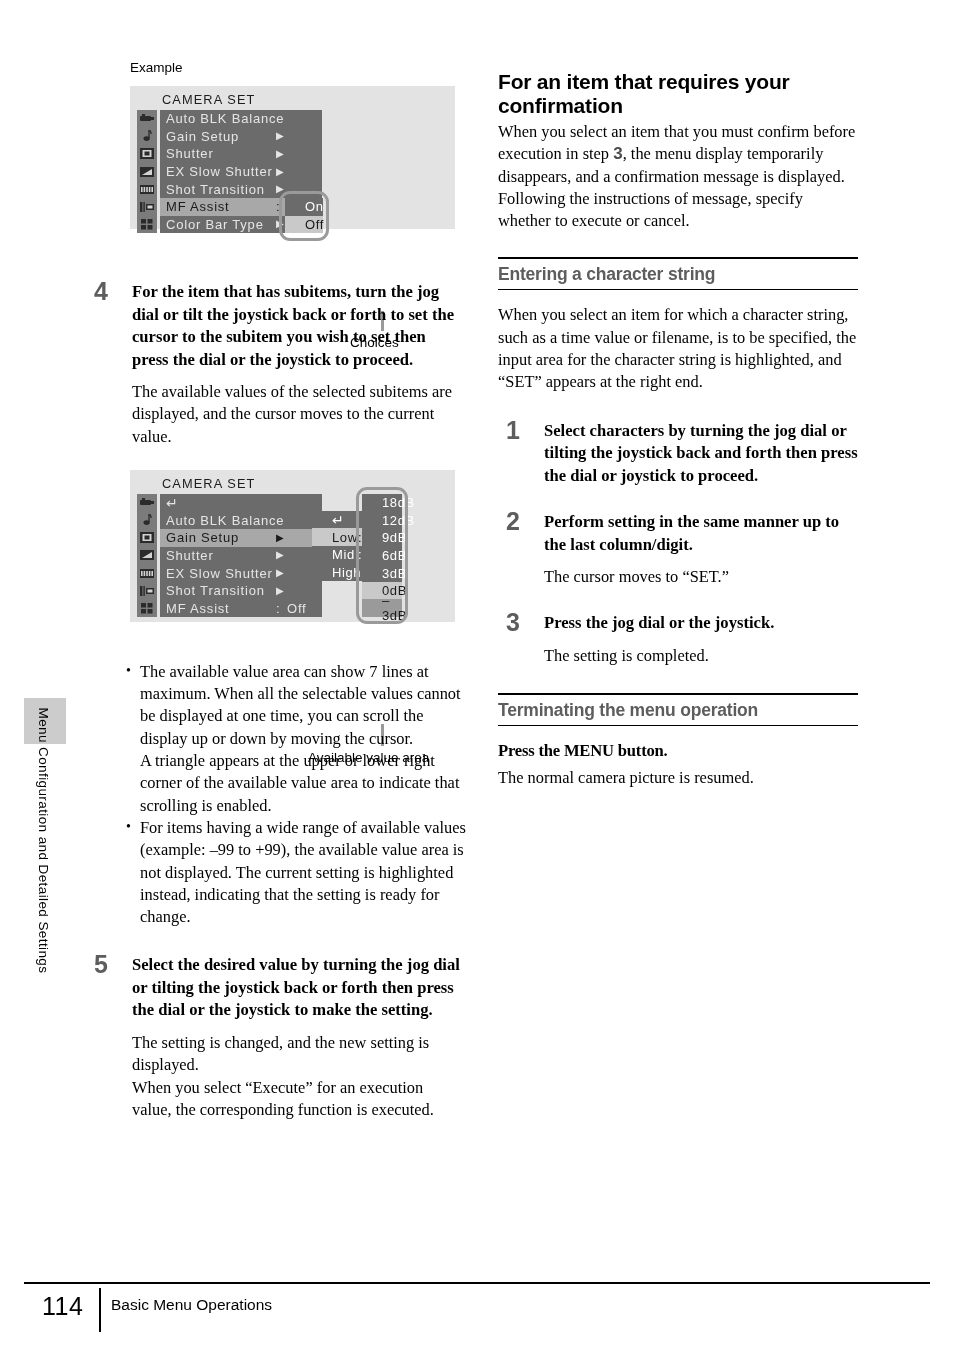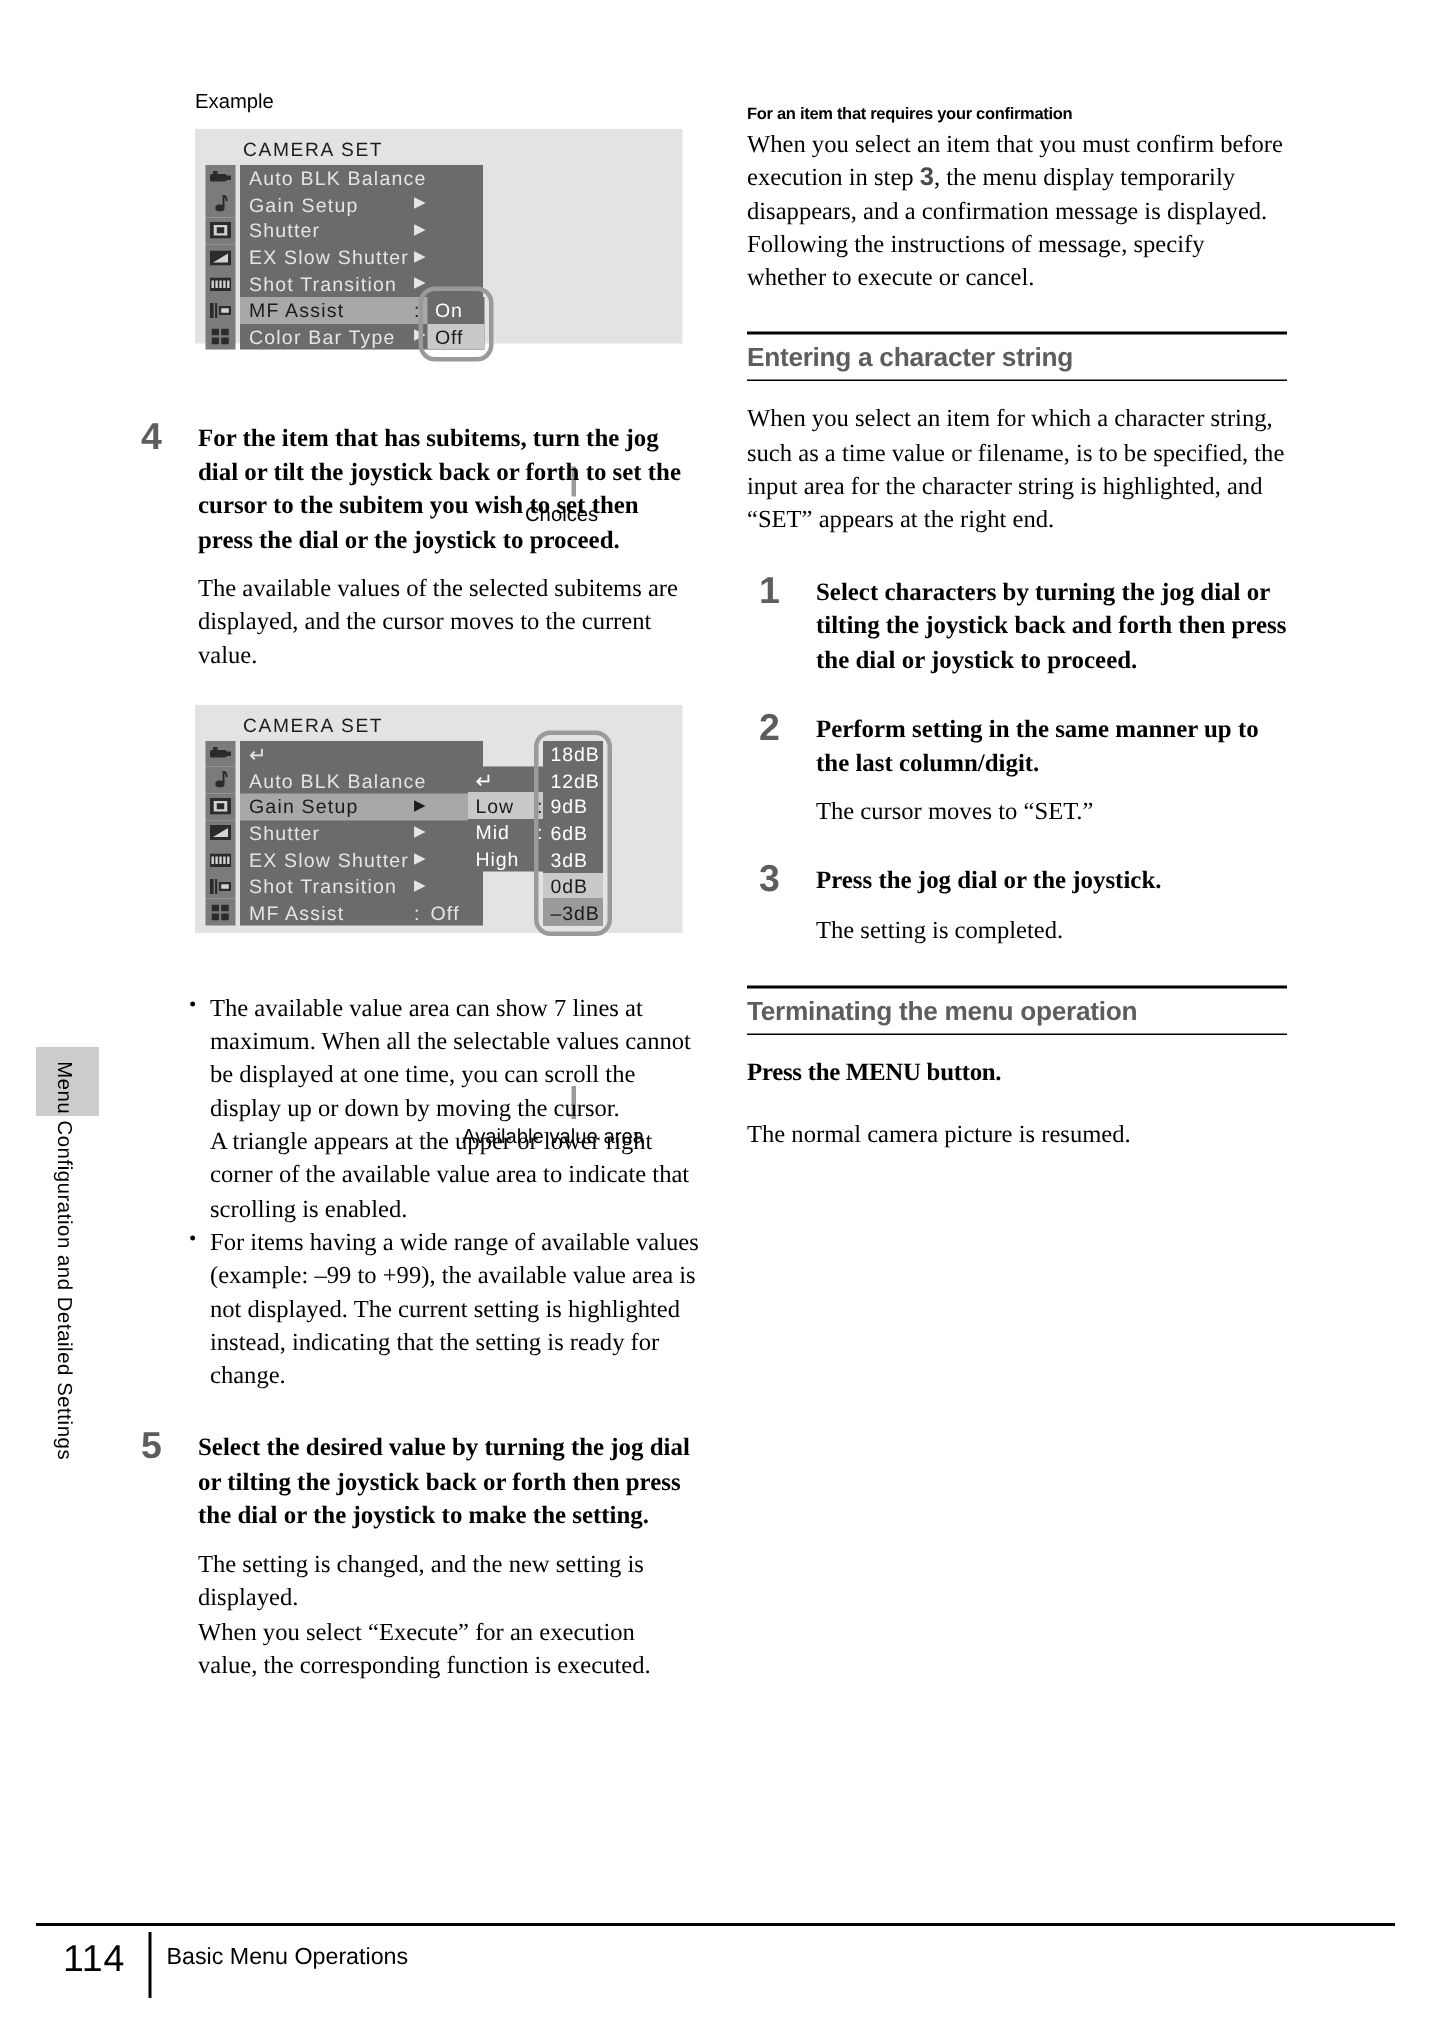--- a/index.html
+++ b/index.html
@@ -42,21 +42,21 @@
   }
   .sec-head {
     font-family:"Liberation Sans","DejaVu Sans",sans-serif;
     font-weight:bold; font-size:17.5px; color:#5d5d5d;
     border-top:2.2px solid #000; border-bottom:1.2px solid #000;
     padding:5px 0 4px 0; margin:0;
     letter-spacing:-0.2px;
   }
   .sub-head-bold {
     font-family:"Liberation Sans","DejaVu Sans",sans-serif;
-    font-weight:bold; font-size:11px; color:#000; margin:0;
+    font-weight:bold; font-size:21px; color:#000; margin:0;
     letter-spacing:-0.2px;
   }
   .serif-bold { font-weight:bold; }
 
   
   .step { position:relative; padding-left:46px; }
   .step-num {
     position:absolute; left:8px; top:-4px;
     font-family:"Liberation Sans","DejaVu Sans",sans-serif;
     font-weight:bold; font-size:25px; color:#5d5d5d;
@@ -112,21 +112,21 @@
   .mrow .arrow { position:absolute; font-size:10px; line-height:1; }
   .mrow .colon { position:absolute; }
   .mrow .val   { position:absolute; }
 
   .ret { font-size:14px; line-height:1; letter-spacing:0; }
 
   
   .vcol { position:absolute; background:#6b6b6b; }
   .vrow {
     height:17.6px; display:flex; align-items:center;
-    color:#ffffff; font-size:13px; letter-spacing:0.6px; padding-left:5px;
+    color:#ffffff; font-size:13px; letter-spacing:0.6px; padding-left:20px;
   }
   .vrow.hl { background:#c9c9c9; color:#1b1b1b; }
   .vrow.mid { background:#9a9a9a; color:#1b1b1b; }
 
   
   .ring {
     position:absolute; border:3.2px solid #9a9a9a; border-radius:11px;
     background:transparent; pointer-events:none;
   }
   .leader { position:absolute; width:2.6px; background:#9a9a9a; }
@@ -443,20 +443,20 @@
 
   <div class="step" style="margin-top:24px;">
     <div class="step-num">3</div>
     <p class="step-title">Press the jog dial or the joystick.</p>
     <p class="step-body">The setting is completed.</p>
   </div>
 
   <div class="sec-head" style="margin-top:26px;">Terminating the menu operation</div>
 
   <div class="sub-head-bold serif-bold" style="margin-top:15px; font-family:'Liberation Serif', serif; font-size:16.6px;">Press the MENU button.</div>
-  <p class="body" style="margin-top:20px;">The normal camera picture is resumed.</p>
+  <p class="body" style="margin-top:6px;">The normal camera picture is resumed.</p>
 
 </div>
 
 <div class="footer-rule"></div>
 <div class="pg-num">114</div>
 <div class="pg-divider"></div>
 <div class="pg-title">Basic Menu Operations</div>
 
 </body></html>

